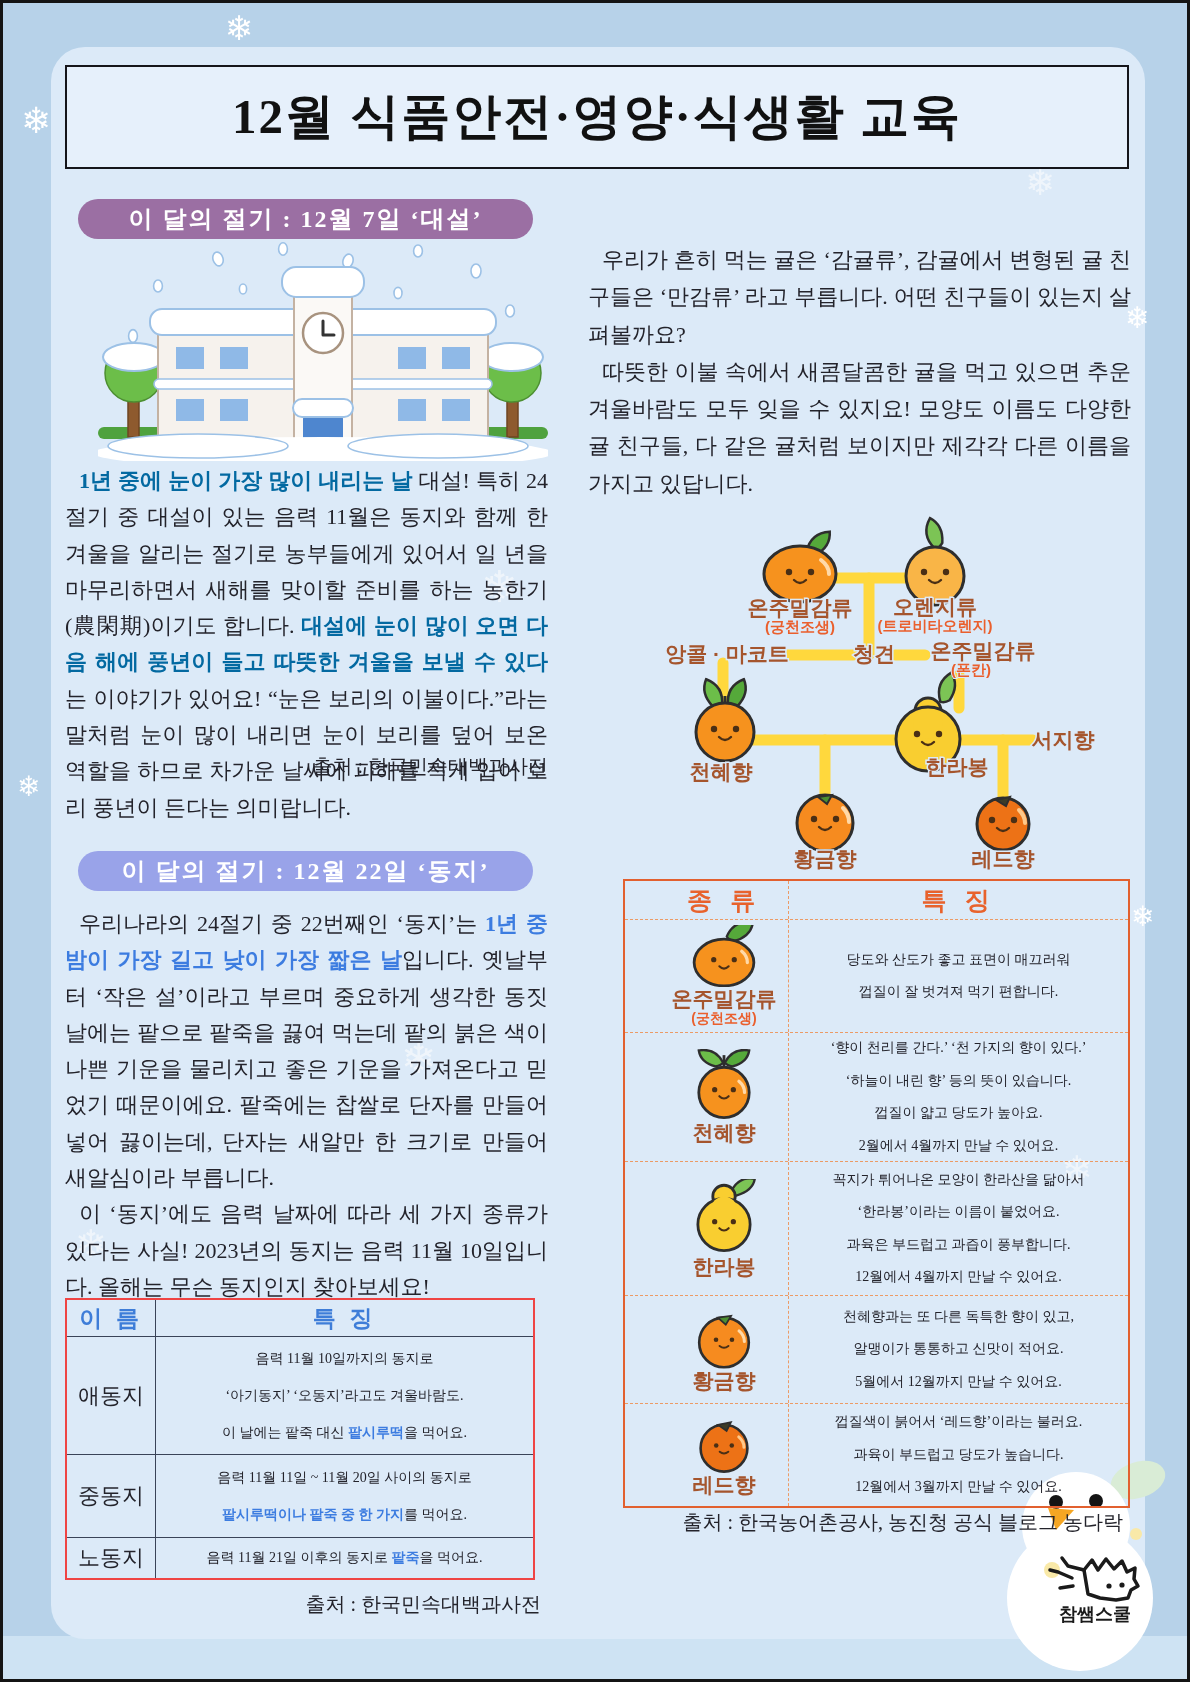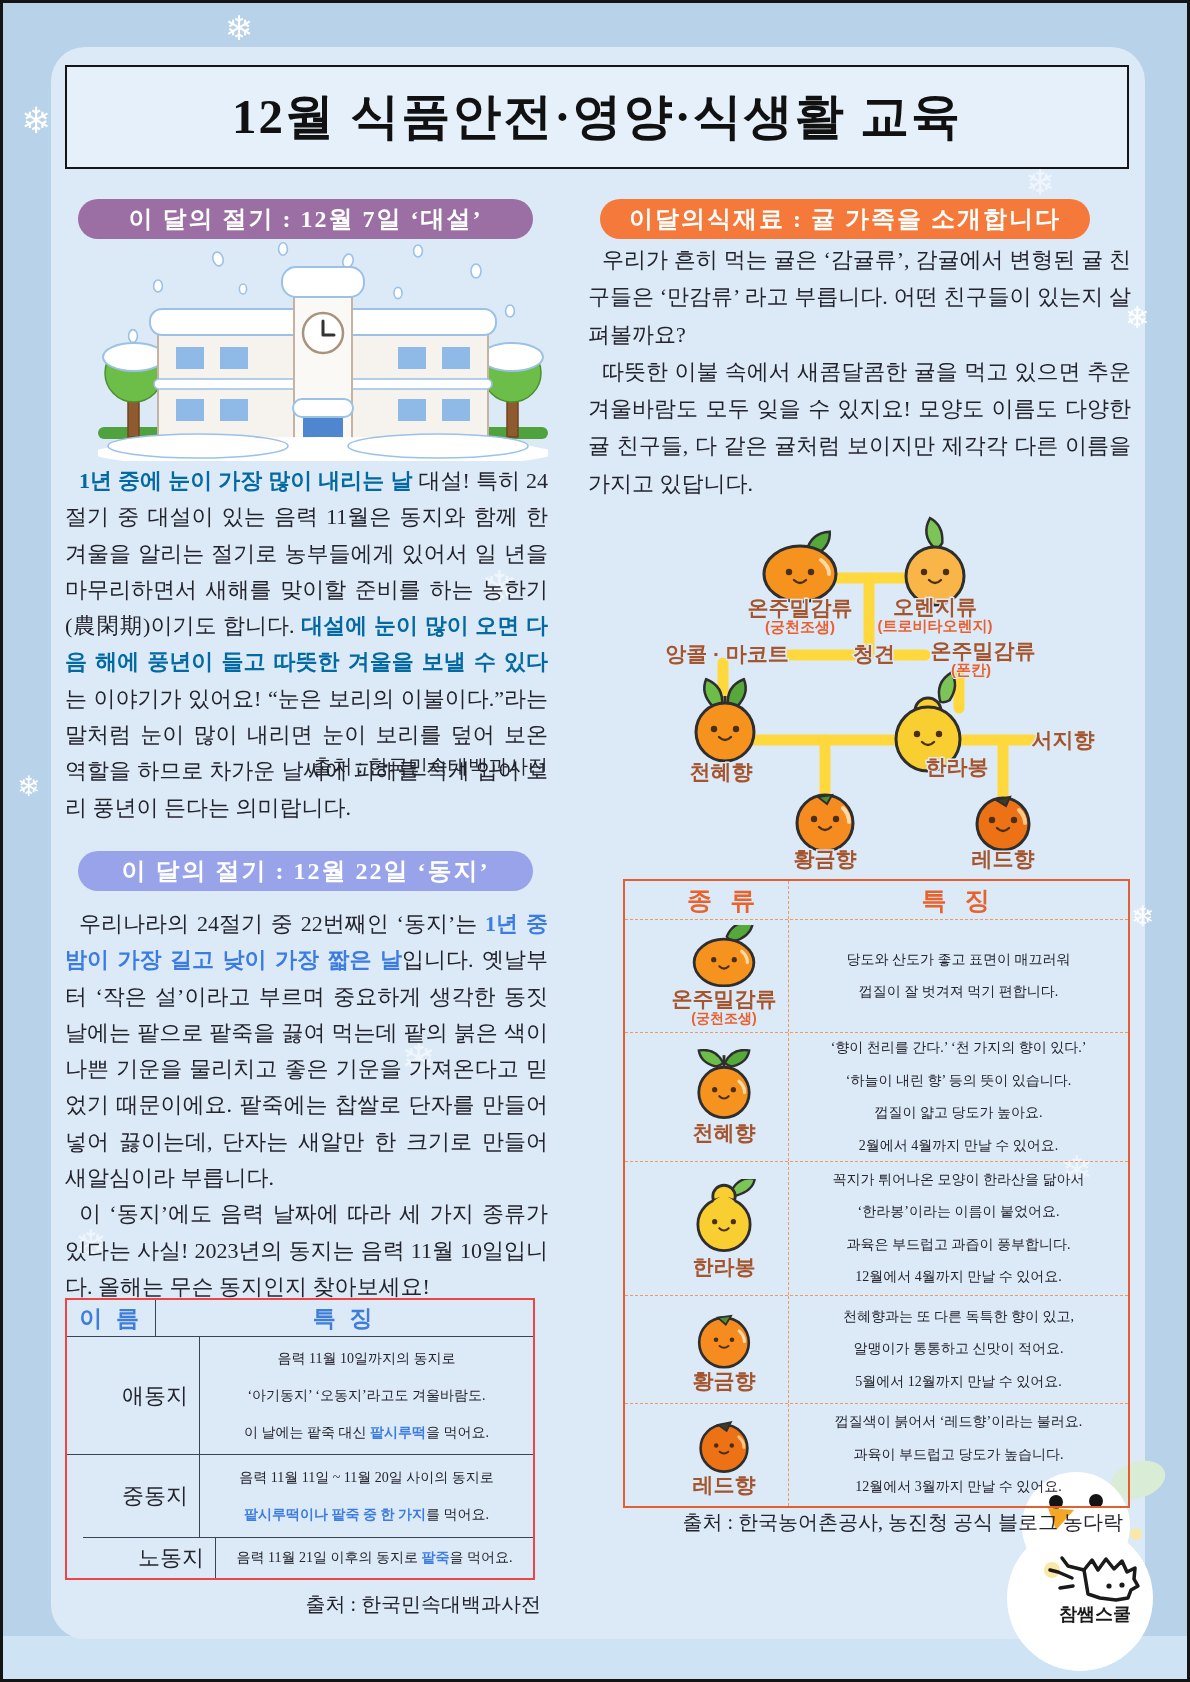--- a/index.html
+++ b/index.html
@@ -26,21 +26,21 @@
   .seg-blue{color:#3C7CE0;font-weight:700;}
   .source{font-size:20px;color:#23232b;}
   
   .ltable{position:absolute;left:62px;top:1295px;width:470px;border:2px solid #ef4444;box-sizing:border-box;}
   .lrow{display:flex;border-top:1.5px solid #3A4458;}
   .lrow:first-child{border-top:none;}
   .lc1{width:88px;flex:0 0 88px;border-right:1.5px solid #3A4458;display:flex;align-items:center;justify-content:center;}
   .lc2{flex:1;display:flex;flex-direction:column;align-items:center;justify-content:center;}
   .lhead{height:36px;font-size:23px;font-weight:700;color:#3E7DD8;letter-spacing:4px;}
   .lhead .lc1,.lhead .lc2{color:#3E7DD8;}
-  .lname{font-size:22px;padding-left:44px;}
+  .lname{font-size:22px;}
   .lcell{font-size:14px;line-height:37px;width:100%;}
   .tline{text-align:center;}
   
   .rtable{position:absolute;left:620px;top:876px;width:507px;border:2px solid #E2602F;box-sizing:border-box;background:rgba(223,236,249,.0);}
   .rrow{display:flex;border-top:1.5px dashed #EC9B66;}
   .rrow:first-child{border-top:none;}
   .rc1{width:128px;flex:0 0 128px;border-right:1.5px dashed #EC9B66;display:flex;flex-direction:column;align-items:center;justify-content:center;margin-left:35px;}
   .rc2{flex:1;display:flex;align-items:center;justify-content:center;}
   .rhead{height:38px;}
   .rhead .rc1,.rhead .rc2{font-size:25px;font-weight:700;color:#E8622C;letter-spacing:6px;}
@@ -70,21 +70,20 @@
   <div class="faint-flake" style="left:1022px;top:162px;font-size:36px;">❄</div>
   <div class="faint-flake" style="left:398px;top:1035px;font-size:42px;">❄</div>
   <div class="faint-flake" style="left:72px;top:1222px;font-size:38px;">❄</div>
   <div class="faint-flake" style="left:1058px;top:1148px;font-size:38px;">❄</div>
 
   <div class="title-box">
     <h1>12월  식품안전·영양·식생활  교육</h1>
   </div>
 
   <div class="badge badge-purple">이  달의  절기  :  12월  7일  ‘대설’</div>
-  <div class="badge badge-orange">이달의식재료  :  귤  가족을  소개합니다</div>
   <div class="badge badge-peri">이  달의  절기  :  12월  22일  ‘동지’</div>
 
   <svg class="abs" style="left:95px;top:238px;" width="450" height="220" viewBox="0 0 450 220">
     <g stroke="#9CC1E6" stroke-width="1.6" fill="#ffffff">
       <ellipse cx="120" cy="18" rx="5" ry="7" transform="rotate(-18 120 18)"></ellipse>
       <ellipse cx="185" cy="8" rx="4.4" ry="6.2"></ellipse>
       <ellipse cx="250" cy="20" rx="5" ry="7" transform="rotate(15 250 20)"></ellipse>
       <ellipse cx="320" cy="10" rx="4.4" ry="6"></ellipse>
       <ellipse cx="378" cy="30" rx="5" ry="7"></ellipse>
       <ellipse cx="60" cy="45" rx="4.4" ry="6"></ellipse>
@@ -155,21 +154,21 @@
           <div class="tline"><span>이 날에는 팥죽 대신 </span><span class="seg-blue">팥시루떡</span><span>을 먹어요.</span></div>
         </div>
     </div>
     <div class="lrow" style="height:82px;">
       <div class="lc1 lname">중동지</div>
       <div class="lc2 lcell">
           <div class="tline"><span>음력 11월 11일 ~ 11월 20일 사이의 동지로</span></div>
           <div class="tline"><span class="seg-blue">팥시루떡이나 팥죽 중 한 가지</span><span>를 먹어요.</span></div>
         </div>
     </div>
-    <div class="lrow" style="height:40px;margin-left:16px;">
+    <div class="lrow" style="height:40px;">
       <div class="lc1 lname">노동지</div>
       <div class="lc2 lcell" style="line-height:40px;">
           <div class="tline"><span>음력 11월 21일 이후의 동지로 </span><span class="seg-blue">팥죽</span><span>을 먹어요.</span></div>
         </div>
     </div>
   </div>
   <div class="abs source" style="left:240px;top:1588px;width:298px;text-align:right;">출처 : 한국민속대백과사전</div>
 
   <div class="abs bodytext-r" style="left:585px;top:238px;width:543px;">
       <p class="para"><span>우리가 흔히 먹는 귤은 ‘감귤류’, 감귤에서 변형된 귤 친구들은 ‘만감류’ 라고 부릅니다. 어떤 친구들이 있는지 살펴볼까요?</span></p>

